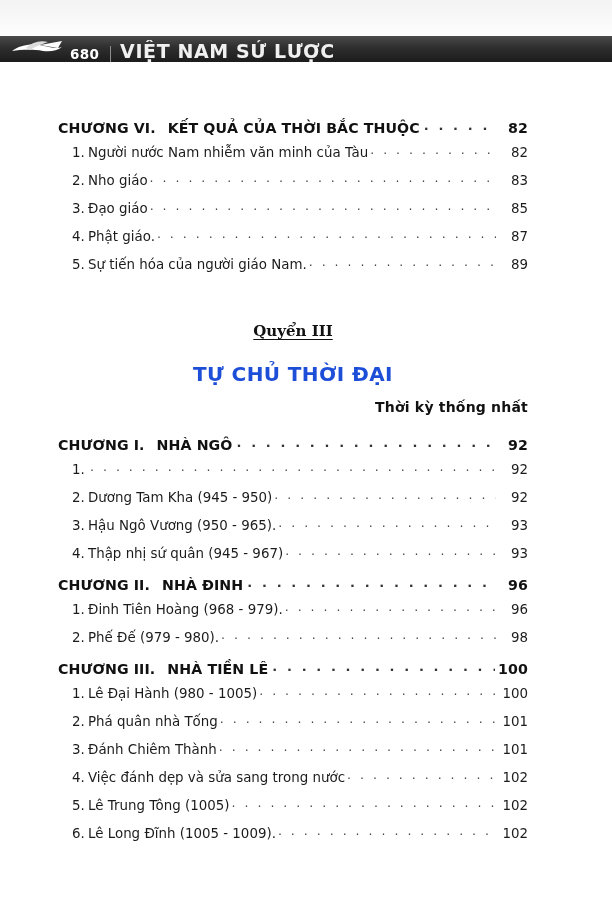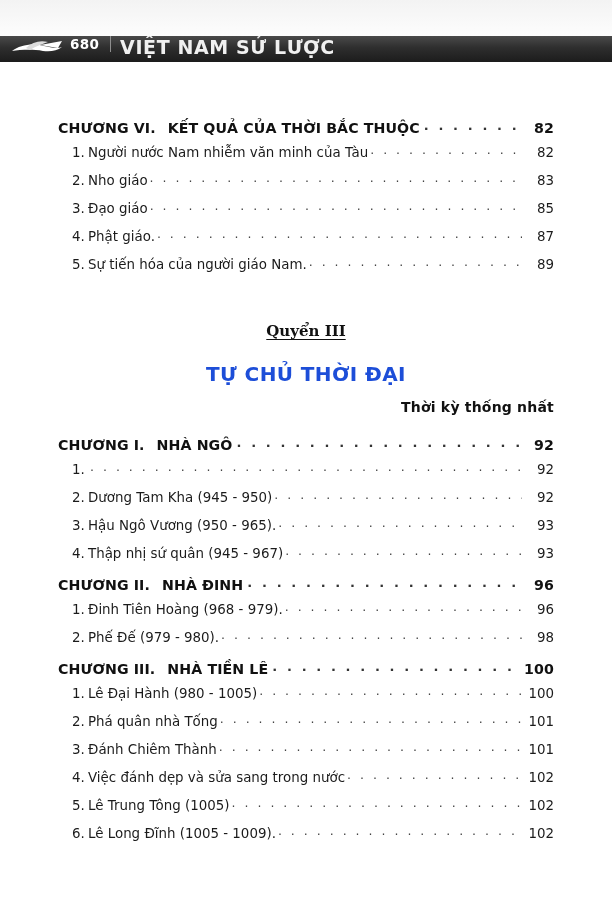--- a/index.html
+++ b/index.html
@@ -34,21 +34,21 @@
     height: 26px;
     background: linear-gradient(to bottom, #4a4a4a 0%, #2e2e2e 45%, #1c1c1c 100%);
   }
   .header-inner {
     position: absolute;
     left: 0;
     top: 36px;
     height: 26px;
     width: 100%;
     display: flex;
-    align-items: flex-start;
+    align-items: flex-end;
     color: #ffffff;
   }
   .header-ornament {
     width: 58px;
     height: 26px;
     position: relative;
     flex: 0 0 auto;
     margin-left: 10px;
   }
   .header-ornament svg { display: block; }
@@ -72,21 +72,21 @@
     font-weight: bold;
     color: #f0f0f0;
     letter-spacing: 0.6px;
     flex: 1 1 auto;
     white-space: nowrap;
     overflow: hidden;
   }
 
   
   .content {
-    padding: 32px 58px 0 58px;
+    padding: 32px 84px 0 58px;
   }
 
   .toc-chapter {
     display: flex;
     align-items: baseline;
     font-size: 14.2px;
     font-weight: bold;
     color: #111111;
     margin-top: 10px;
     margin-bottom: 2px;

